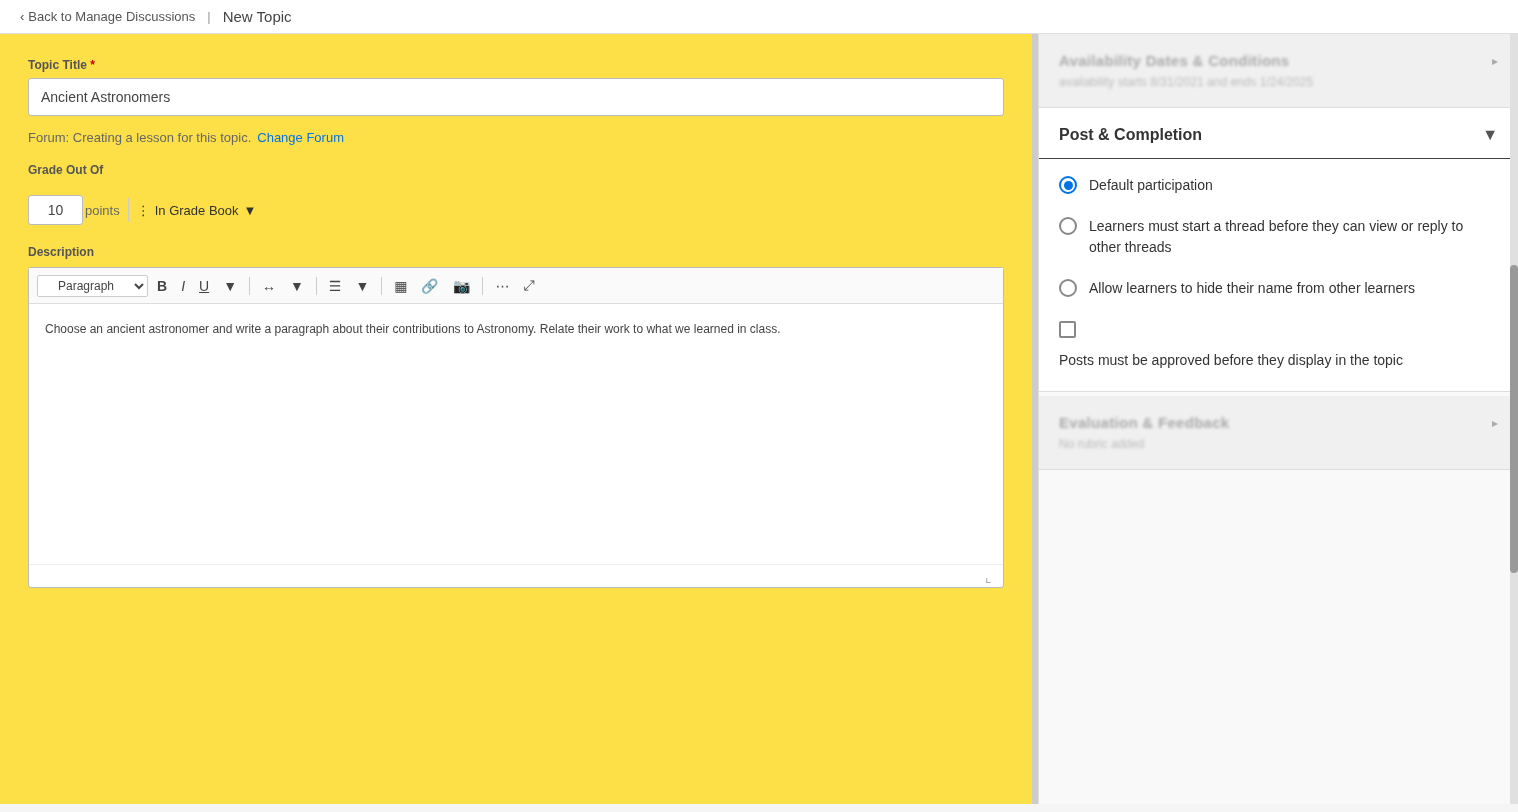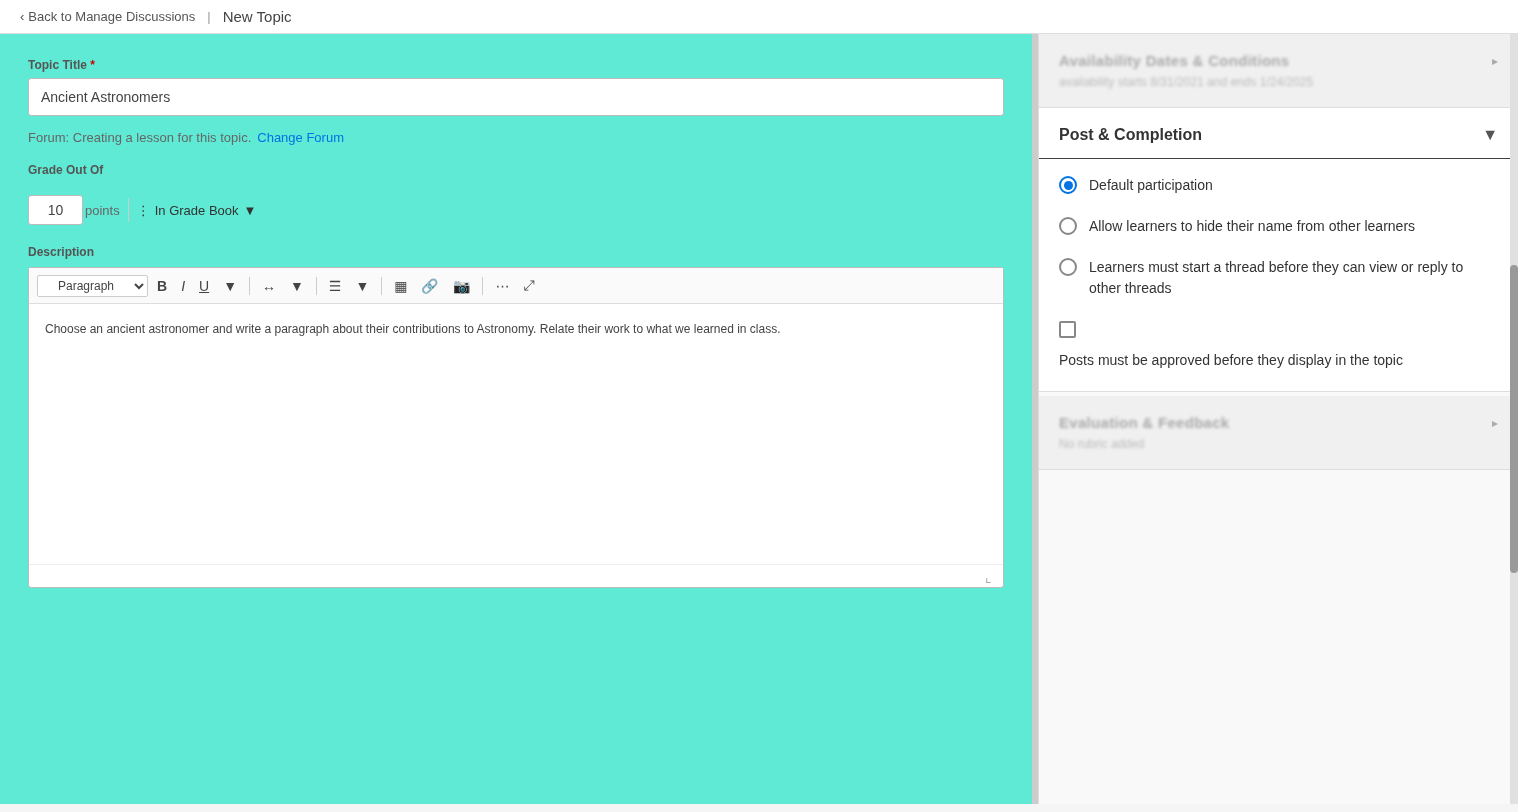--- a/index.html
+++ b/index.html
@@ -34,21 +34,21 @@
     }
     .main-layout {
       display: flex;
       height: calc(100vh - 42px);
       overflow: hidden;
     }
     .left-panel {
       flex: 1;
       padding: 24px 28px;
       overflow-y: auto;
-      background: #5eead4;
+      background: #fde047;
       border-right: 6px solid #ccc;
     }
     .right-panel {
       width: 480px;
       background: #f9f9f9;
       overflow-y: auto;
       border-left: 1px solid #ddd;
     }
     .field-label {
       font-size: 12px;
@@ -412,26 +412,26 @@
       </div>
       <div class="post-completion-body">
 
         <div class="radio-item">
           <div class="radio-control checked"></div>
           <span class="radio-label">Default participation</span>
         </div>
 
         <div class="radio-item">
           <div class="radio-control"></div>
-          <span class="radio-label">Allow learners to hide their name from other learners</span>
+          <span class="radio-label">Learners must start a thread before they can view or reply to other threads</span>
         </div>
 
         <div class="radio-item">
           <div class="radio-control"></div>
-          <span class="radio-label">Learners must start a thread before they can view or reply to other threads</span>
+          <span class="radio-label">Allow learners to hide their name from other learners</span>
         </div>
 
         <div class="radio-item">
           <div class="checkbox-control"></div>
           <span class="radio-label">Posts must be approved before they display in the topic</span>
         </div>
 
       </div>
     </div>
 

